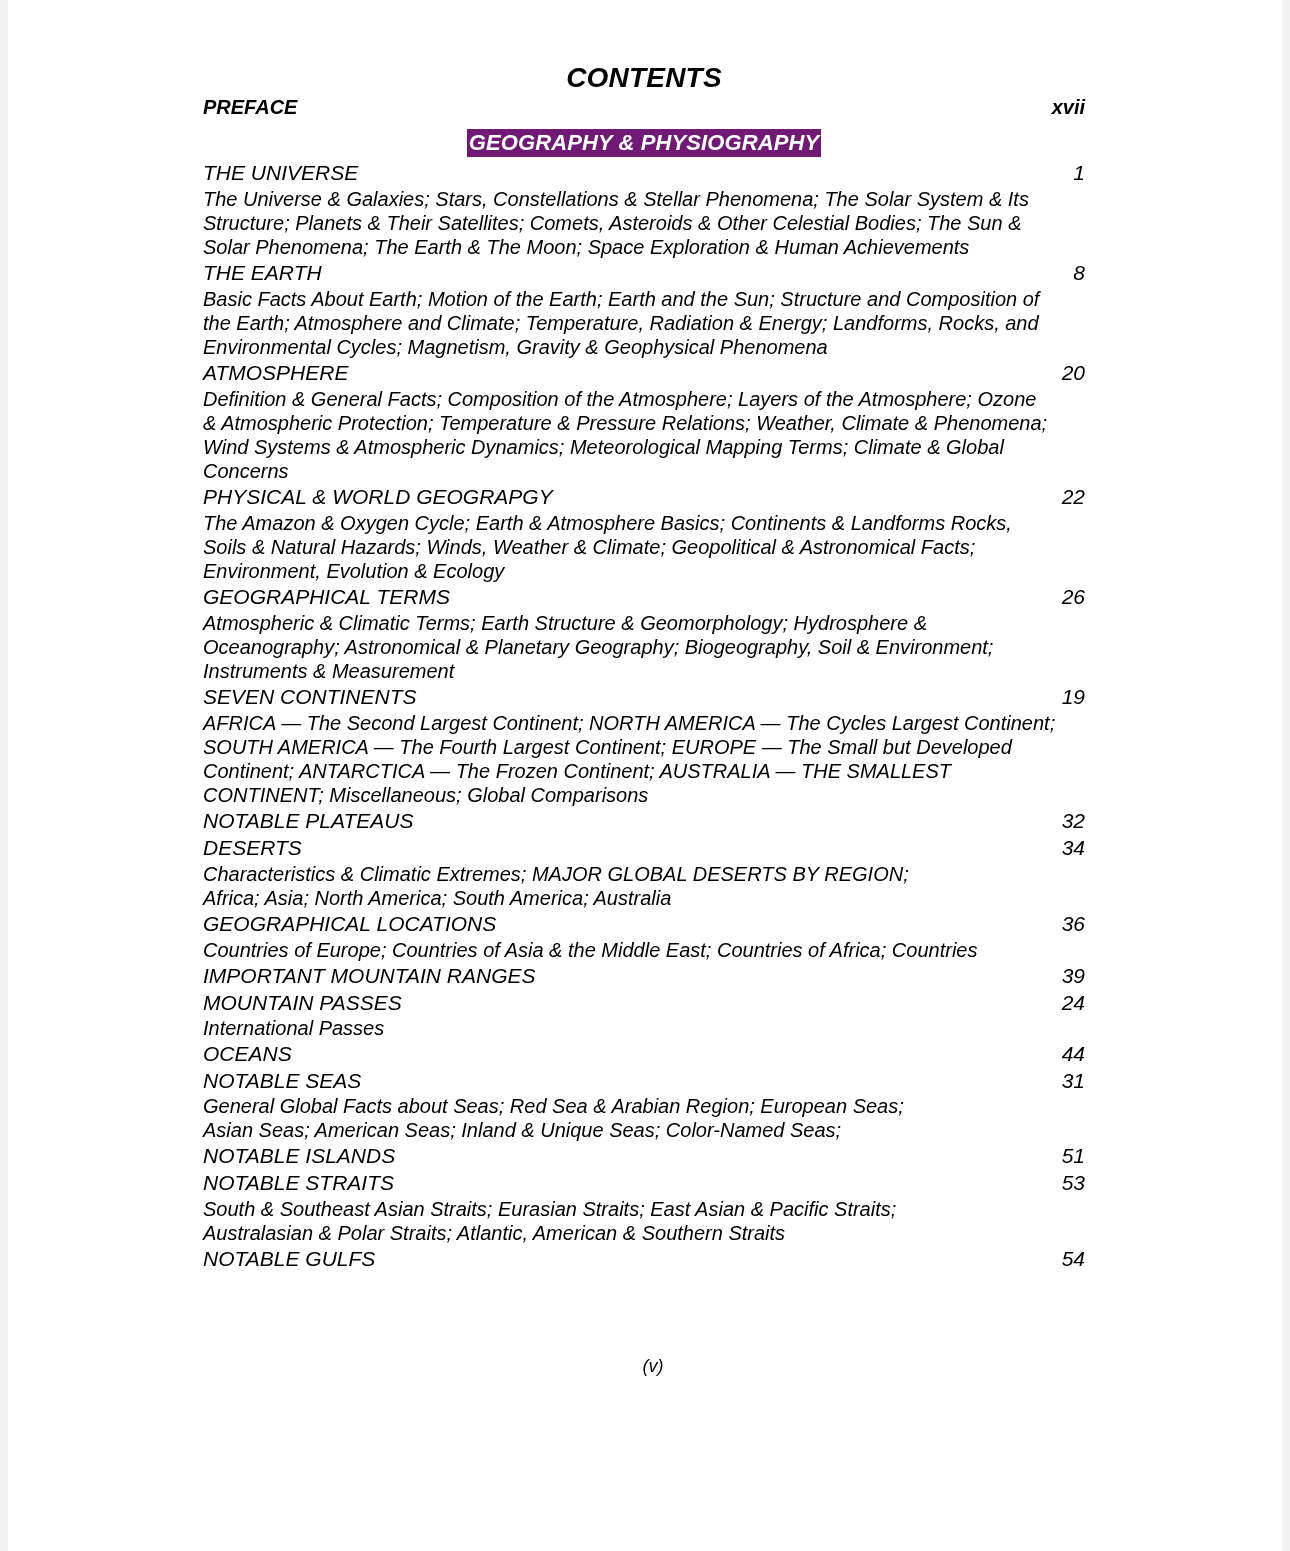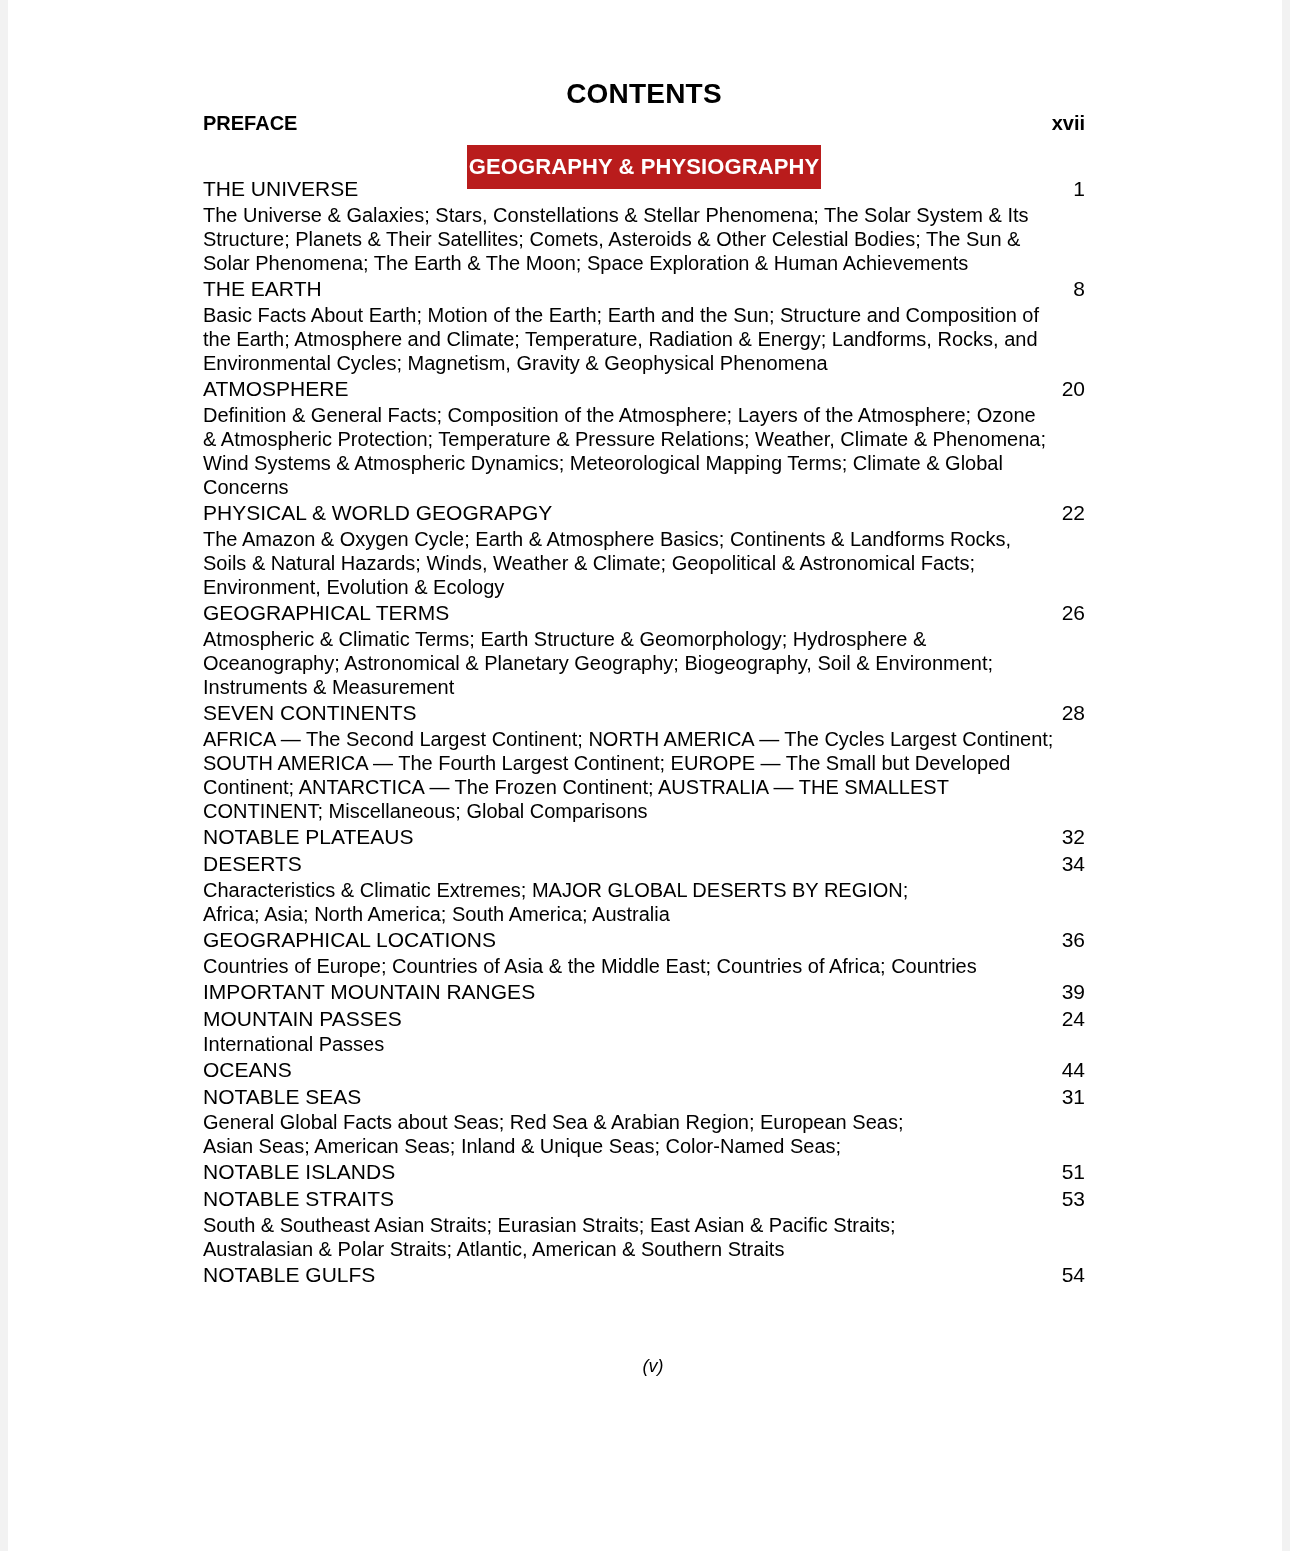--- a/index.html
+++ b/index.html
@@ -19,22 +19,23 @@
       position: absolute;
       left: 8px;
       top: 0;
       width: 1274px;
       height: 1551px;
       background: #ffffff;
     }
     .content {
       position: absolute;
       left: 195px;
-      top: 76px;
+      top: 60px;
       width: 882px;
+      font-style: italic;
     }
     .doc-title {
       text-align: center;
       font-weight: bold;
       font-size: 28px;
       line-height: 36px;
       letter-spacing: 0.2px;
       margin: 0;
     }
     .row {
@@ -48,26 +49,26 @@
       line-height: 26px;
       margin-top: -2px;
     }
     .section-wrap {
       text-align: center;
       margin-top: 9px;
       height: 30px;
     }
     .section-banner {
       display: inline-block;
-      background: #b91c1c;
+      background: #701a75;
       color: #fff;
       font-weight: bold;
       font-size: 22px;
       line-height: 28px;
-      padding: 8px 2px;
+      padding: 0 2px;
       letter-spacing: 0.1px;
     }
     .entry-row {
       font-size: 21px;
       line-height: 27px;
     }
     .entry-desc {
       font-size: 20px;
       line-height: 24px;
       margin: 0 0 0 0;
@@ -148,21 +149,21 @@
           <span>GEOGRAPHICAL TERMS</span>
           <span class="page-num">26</span>
         </div>
         <div class="entry-desc gap">
           <div>Atmospheric &amp; Climatic Terms; Earth Structure &amp; Geomorphology; Hydrosphere &amp;</div>
           <div>Oceanography; Astronomical &amp; Planetary Geography; Biogeography, Soil &amp; Environment;</div>
           <div>Instruments &amp; Measurement</div>
         </div>
         <div class="row entry-row">
           <span>SEVEN CONTINENTS</span>
-          <span class="page-num">28</span>
+          <span class="page-num">19</span>
         </div>
         <div class="entry-desc gap">
           <div>AFRICA — The Second Largest Continent; NORTH AMERICA — The Cycles Largest Continent;</div>
           <div>SOUTH AMERICA — The Fourth Largest Continent; EUROPE — The Small but Developed</div>
           <div>Continent; ANTARCTICA — The Frozen Continent; AUSTRALIA — THE SMALLEST</div>
           <div>CONTINENT; Miscellaneous; Global Comparisons</div>
         </div>
         <div class="row entry-row">
           <span>NOTABLE PLATEAUS</span>
           <span class="page-num">32</span>

